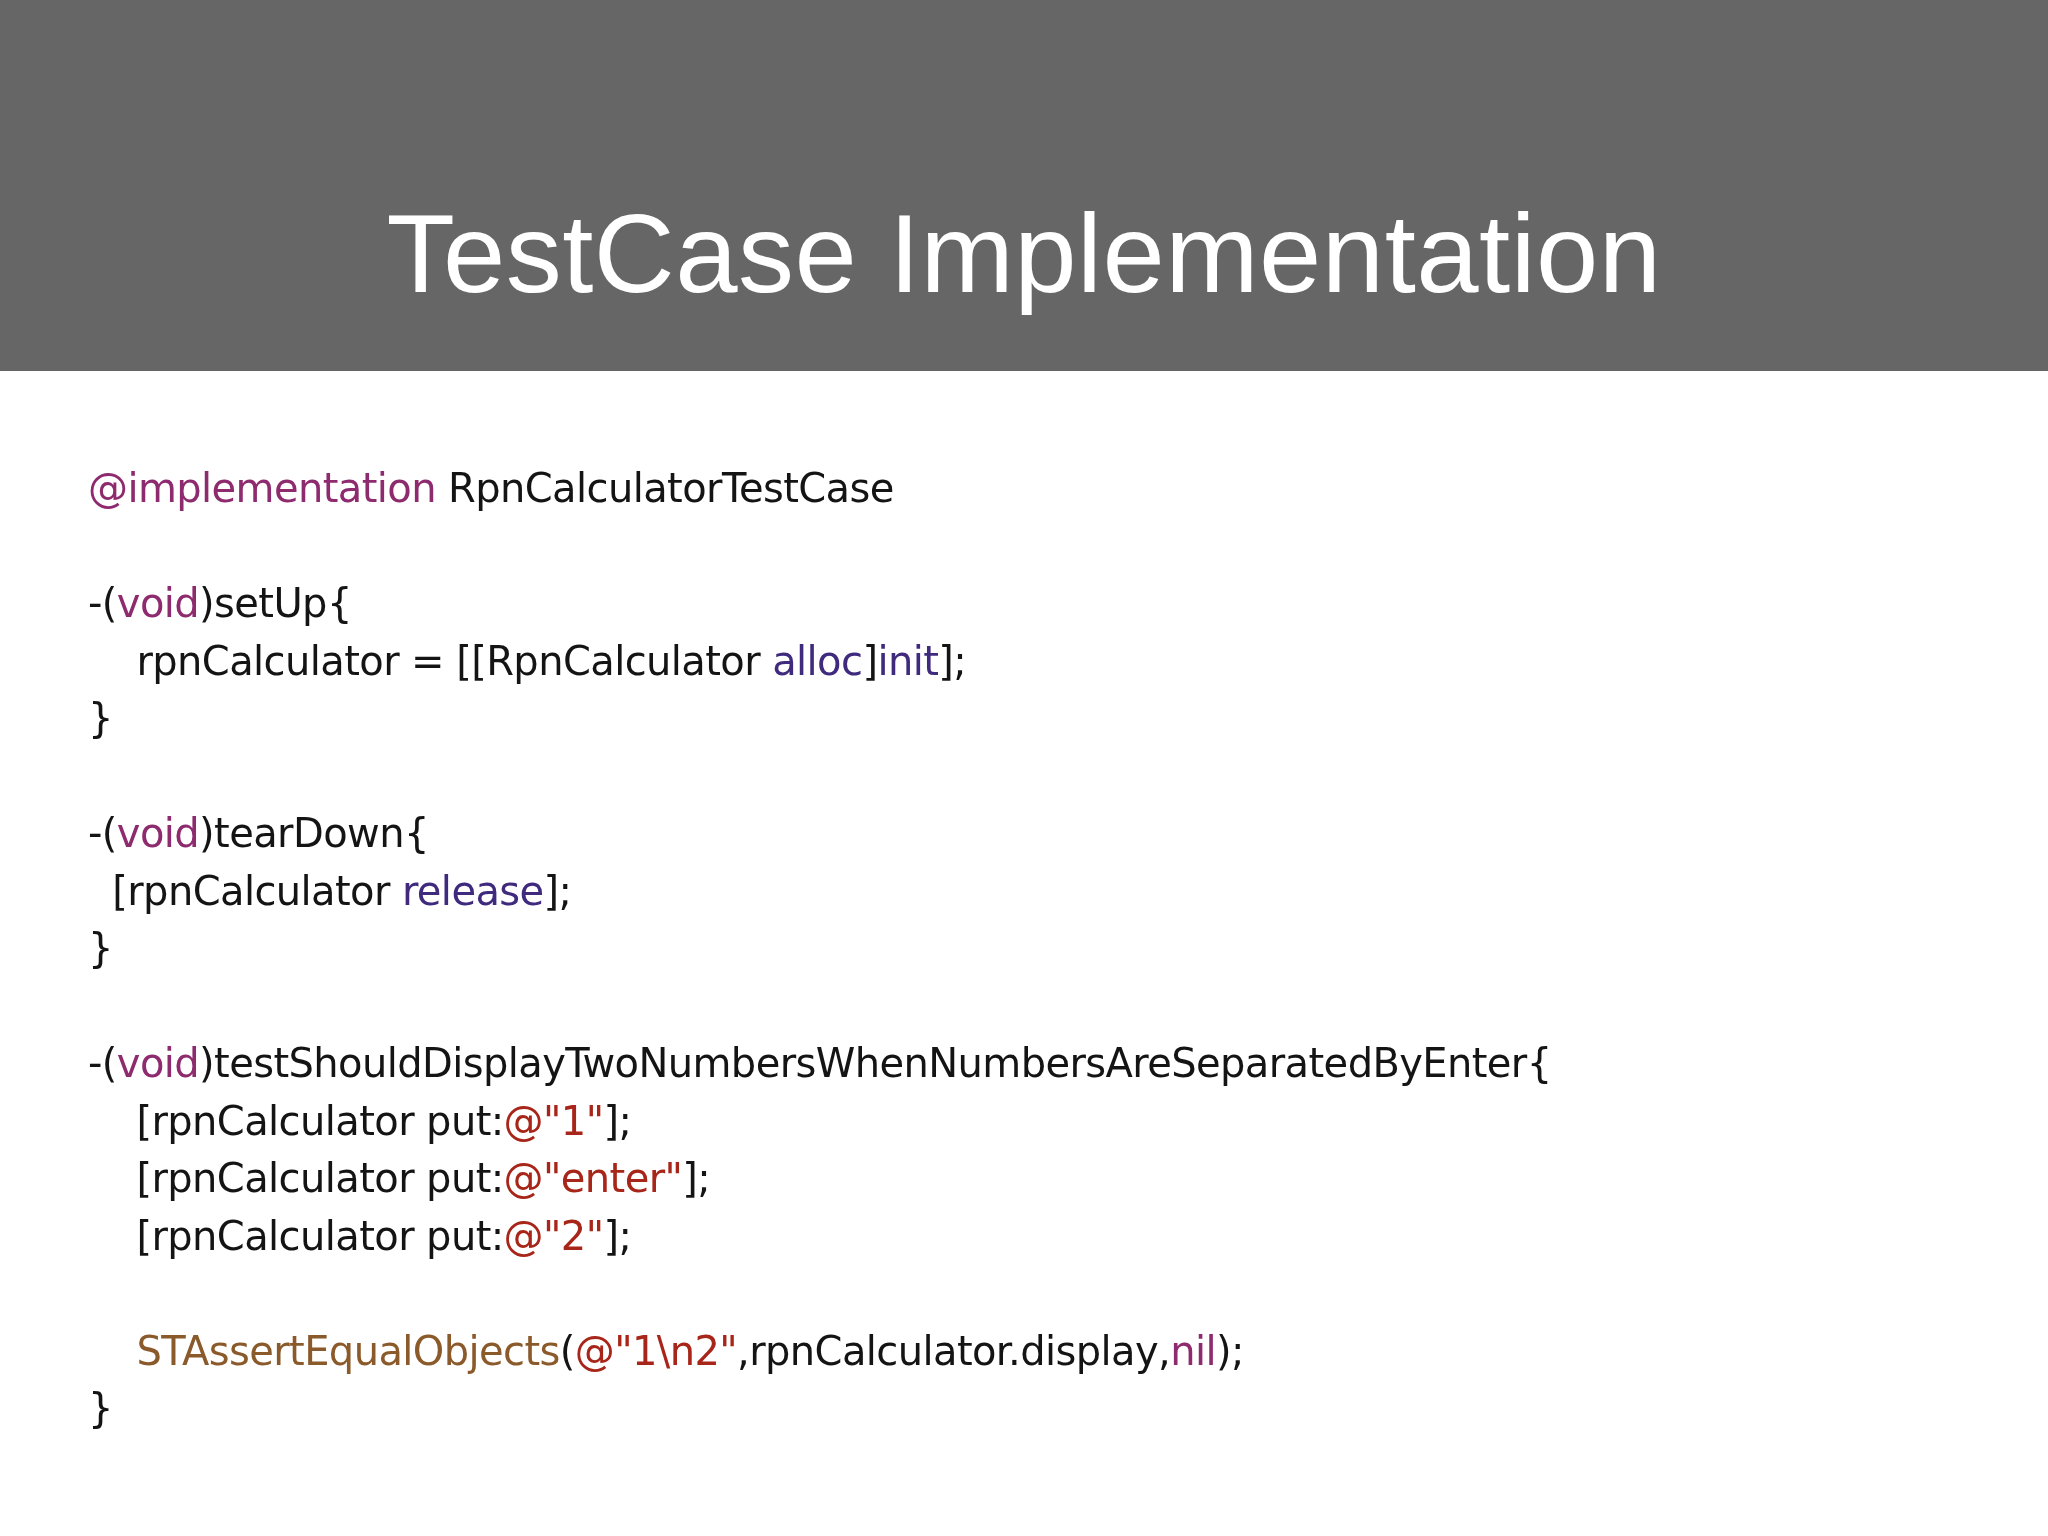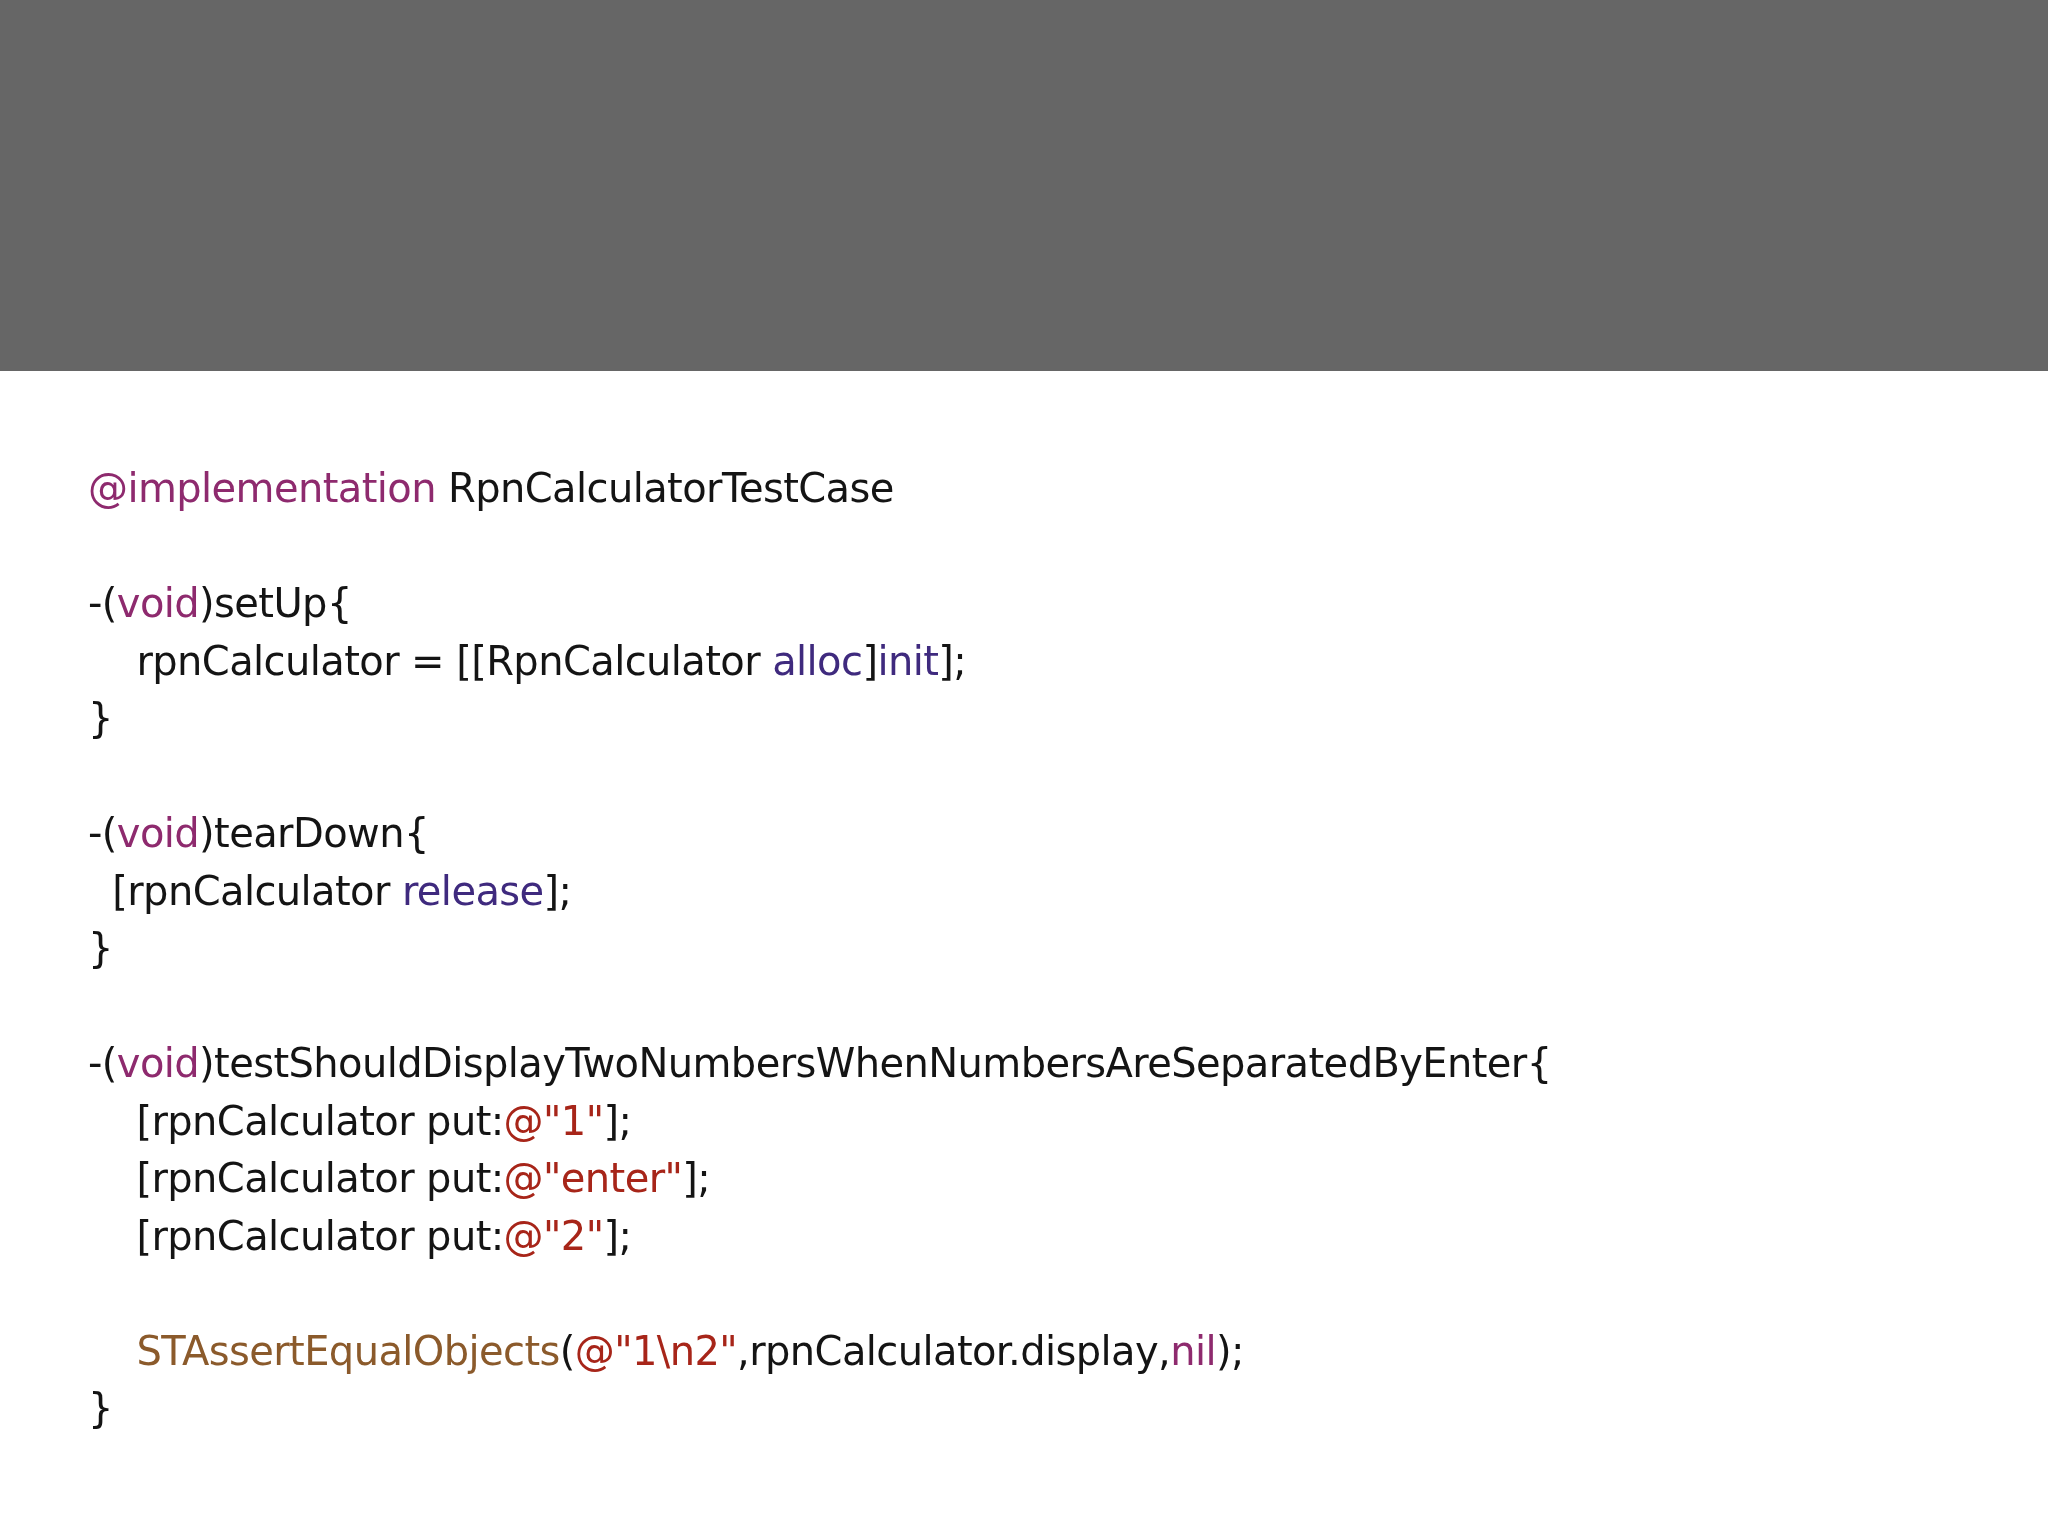--- a/index.html
+++ b/index.html
@@ -82,16 +82,17 @@
   .tok-string   { color: #A72519; }   
   .tok-macro    { color: #8B5A2B; text-align: center; }
 </style>
 </head>
 <body>
 
 <div id="slide" style="background: rgb(255, 255, 255);">
 
   <div id="header-band" style="background: rgb(102, 102, 102);"></div>
 
+  <h1 id="slide-title" style="color: rgb(255, 255, 255);">TestCase Implementation</h1>
 
   <div id="code-area"><span class="code-line"><span class="tok-keyword" style="color: rgb(142, 42, 110);">@implementation</span><span class="tok-plain" style="color: rgb(20, 20, 20);"> RpnCalculatorTestCase</span></span><span class="code-line blank">&nbsp;</span><span class="code-line"><span class="tok-plain" style="color: rgb(20, 20, 20);">-(</span><span class="tok-keyword" style="color: rgb(142, 42, 110);">void</span><span class="tok-plain" style="color: rgb(20, 20, 20);">)setUp{</span></span><span class="code-line"><span class="tok-plain" style="color: rgb(20, 20, 20);">    </span><span class="tok-identifier">rpnCalculator</span><span class="tok-plain" style="color: rgb(20, 20, 20);"> = [[</span><span class="tok-identifier">RpnCalculator</span><span class="tok-plain" style="color: rgb(20, 20, 20);"> </span><span class="tok-method" style="color: rgb(63, 42, 126);">alloc</span><span class="tok-plain" style="color: rgb(20, 20, 20);">]</span><span class="tok-method" style="color: rgb(63, 42, 126);">init</span><span class="tok-plain" style="color: rgb(20, 20, 20);">];</span></span><span class="code-line"><span class="tok-plain" style="color: rgb(20, 20, 20);">}</span></span><span class="code-line blank">&nbsp;</span><span class="code-line"><span class="tok-plain" style="color: rgb(20, 20, 20);">-(</span><span class="tok-keyword" style="color: rgb(142, 42, 110);">void</span><span class="tok-plain" style="color: rgb(20, 20, 20);">)tearDown{</span></span><span class="code-line"><span class="tok-plain" style="color: rgb(20, 20, 20);">  [</span><span class="tok-identifier">rpnCalculator</span><span class="tok-plain" style="color: rgb(20, 20, 20);"> </span><span class="tok-method" style="color: rgb(63, 42, 126);">release</span><span class="tok-plain" style="color: rgb(20, 20, 20);">];</span></span><span class="code-line"><span class="tok-plain" style="color: rgb(20, 20, 20);">}</span></span><span class="code-line blank">&nbsp;</span><span class="code-line"><span class="tok-plain" style="color: rgb(20, 20, 20);">-(</span><span class="tok-keyword" style="color: rgb(142, 42, 110);">void</span><span class="tok-plain" style="color: rgb(20, 20, 20);">)testShouldDisplayTwoNumbersWhenNumbersAreSeparatedByEnter{</span></span><span class="code-line"><span class="tok-plain" style="color: rgb(20, 20, 20);">    [</span><span class="tok-identifier">rpnCalculator</span><span class="tok-plain" style="color: rgb(20, 20, 20);"> put:</span><span class="tok-string" style="color: rgb(167, 37, 25);">@"1"</span><span class="tok-plain" style="color: rgb(20, 20, 20);">];</span></span><span class="code-line"><span class="tok-plain" style="color: rgb(20, 20, 20);">    [</span><span class="tok-identifier">rpnCalculator</span><span class="tok-plain" style="color: rgb(20, 20, 20);"> put:</span><span class="tok-string" style="color: rgb(167, 37, 25);">@"enter"</span><span class="tok-plain" style="color: rgb(20, 20, 20);">];</span></span><span class="code-line"><span class="tok-plain" style="color: rgb(20, 20, 20);">    [</span><span class="tok-identifier">rpnCalculator</span><span class="tok-plain" style="color: rgb(20, 20, 20);"> put:</span><span class="tok-string" style="color: rgb(167, 37, 25);">@"2"</span><span class="tok-plain" style="color: rgb(20, 20, 20);">];</span></span><span class="code-line blank">&nbsp;</span><span class="code-line"><span class="tok-plain" style="color: rgb(20, 20, 20);">    </span><span class="tok-macro" style="color: rgb(139, 90, 43);">STAssertEqualObjects</span><span class="tok-plain" style="color: rgb(20, 20, 20);">(</span><span class="tok-string" style="color: rgb(167, 37, 25);">@"1\n2"</span><span class="tok-plain" style="color: rgb(20, 20, 20);">,</span><span class="tok-identifier">rpnCalculator</span><span class="tok-plain" style="color: rgb(20, 20, 20);">.</span><span class="tok-identifier">display</span><span class="tok-plain" style="color: rgb(20, 20, 20);">,</span><span class="tok-keyword" style="color: rgb(142, 42, 110);">nil</span><span class="tok-plain" style="color: rgb(20, 20, 20);">);</span></span><span class="code-line"><span class="tok-plain" style="color: rgb(20, 20, 20);">}</span></span></div>
 
 </div>
 
 </body></html>

